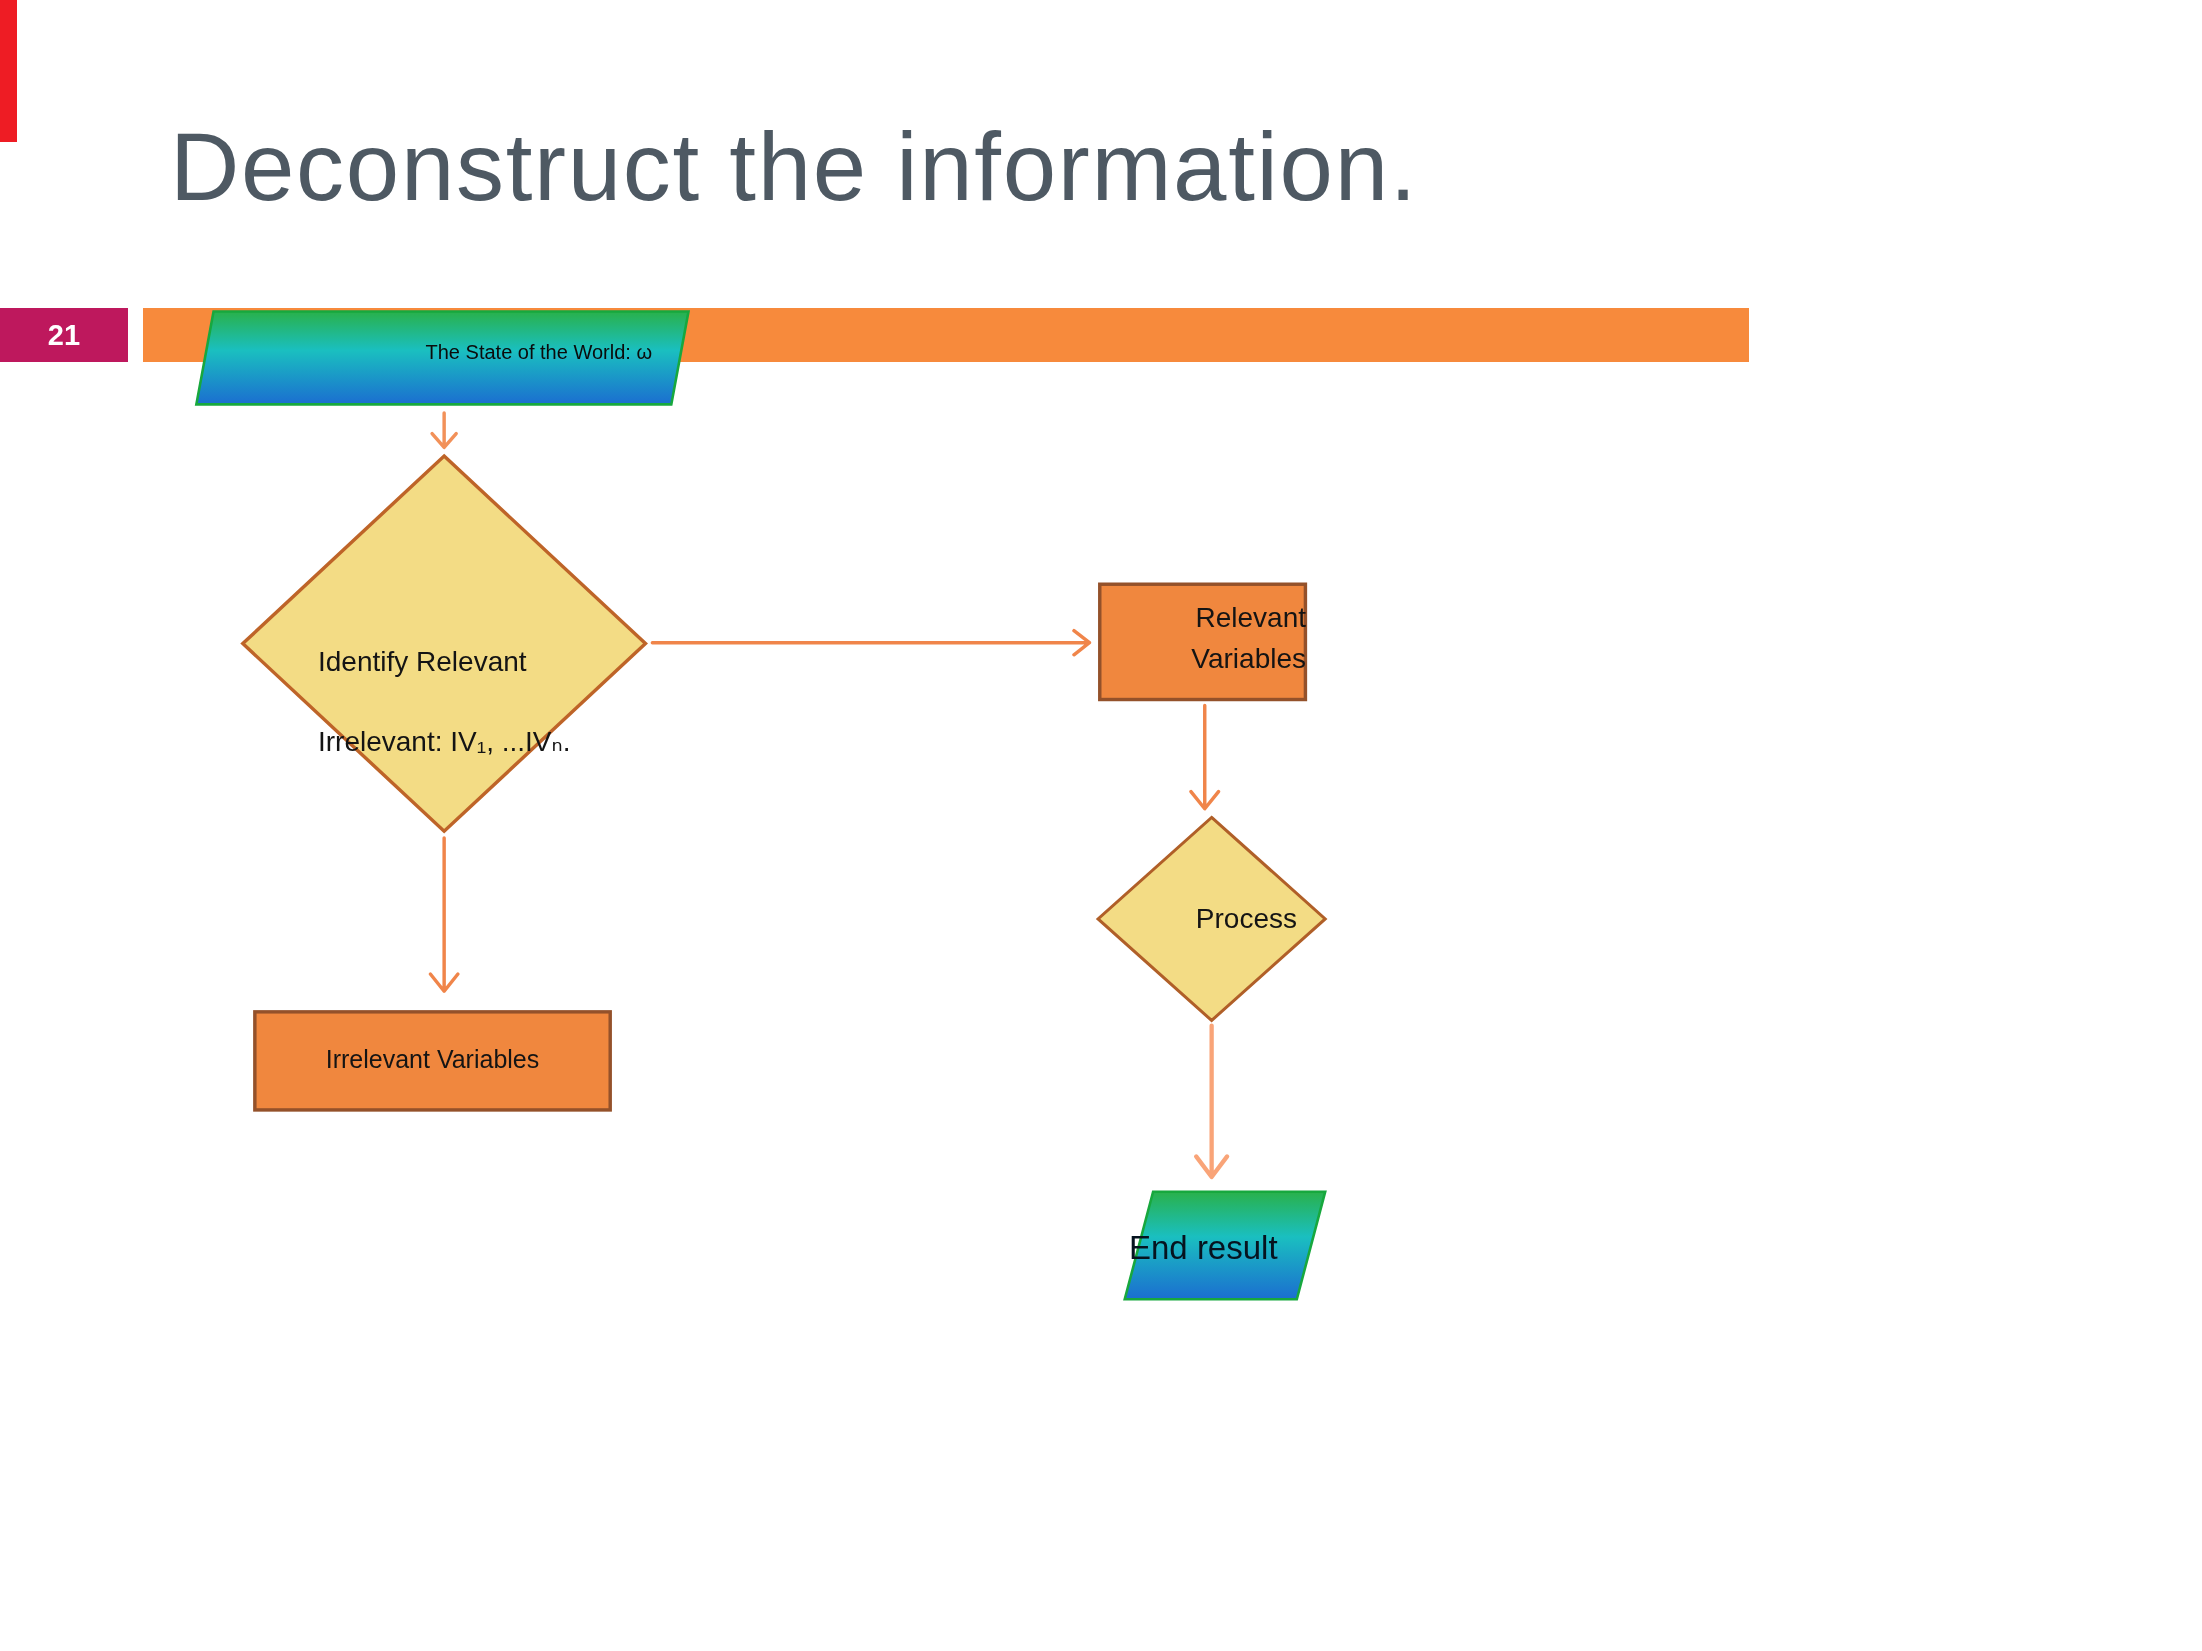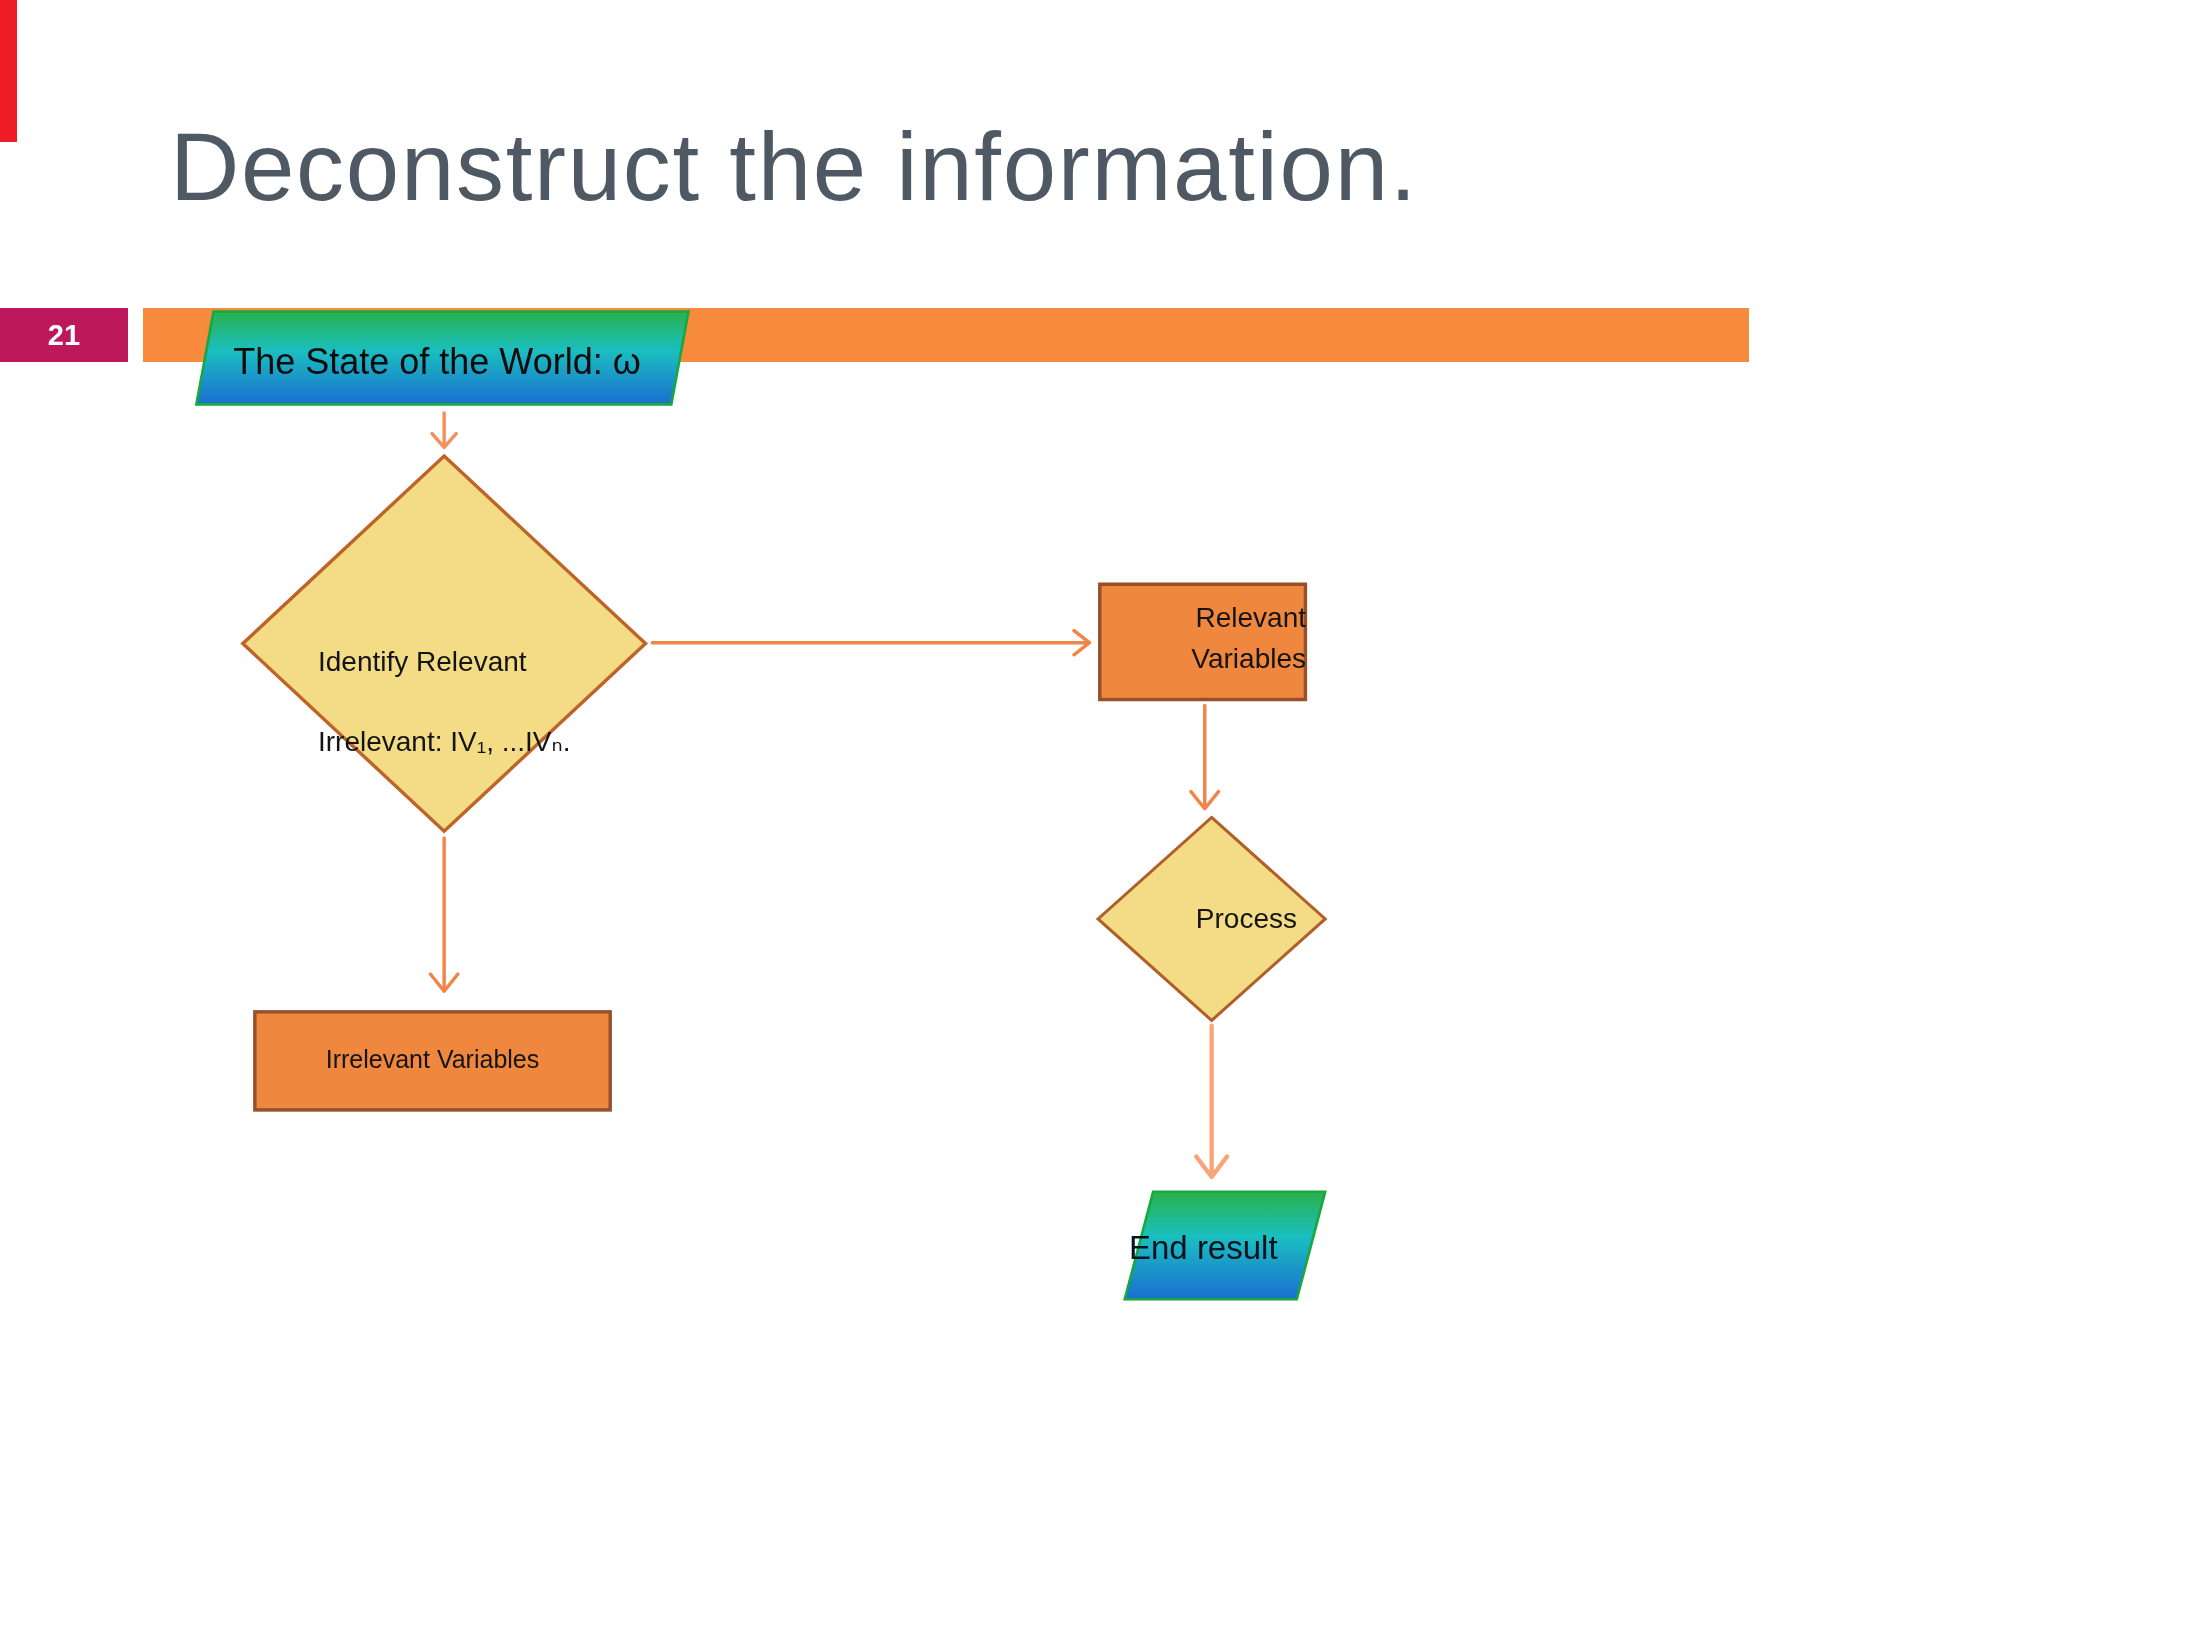--- a/index.html
+++ b/index.html
@@ -40,21 +40,21 @@
   }
 
   svg.diagram { left: 0; top: 0; width: 2203px; height: 1652px; }
 
   .label {
     color: #141414;
     white-space: pre-line;
   }
   .start-label {
     left: 222px; top: 341px; width: 430px;
-    text-align: center; font-size: 36px; color: #0b0b0b;
+    text-align: right; font-size: 20px; color: #0b0b0b;
   }
   .identify-label {
     left: 318px; top: 602px; width: 310px;
     text-align: left; font-size: 28px; line-height: 40px;
   }
   .relevant-label {
     left: 1100px; top: 597px; width: 206px;
     text-align: right; font-size: 28px; line-height: 41px;
   }
   .process-label {

